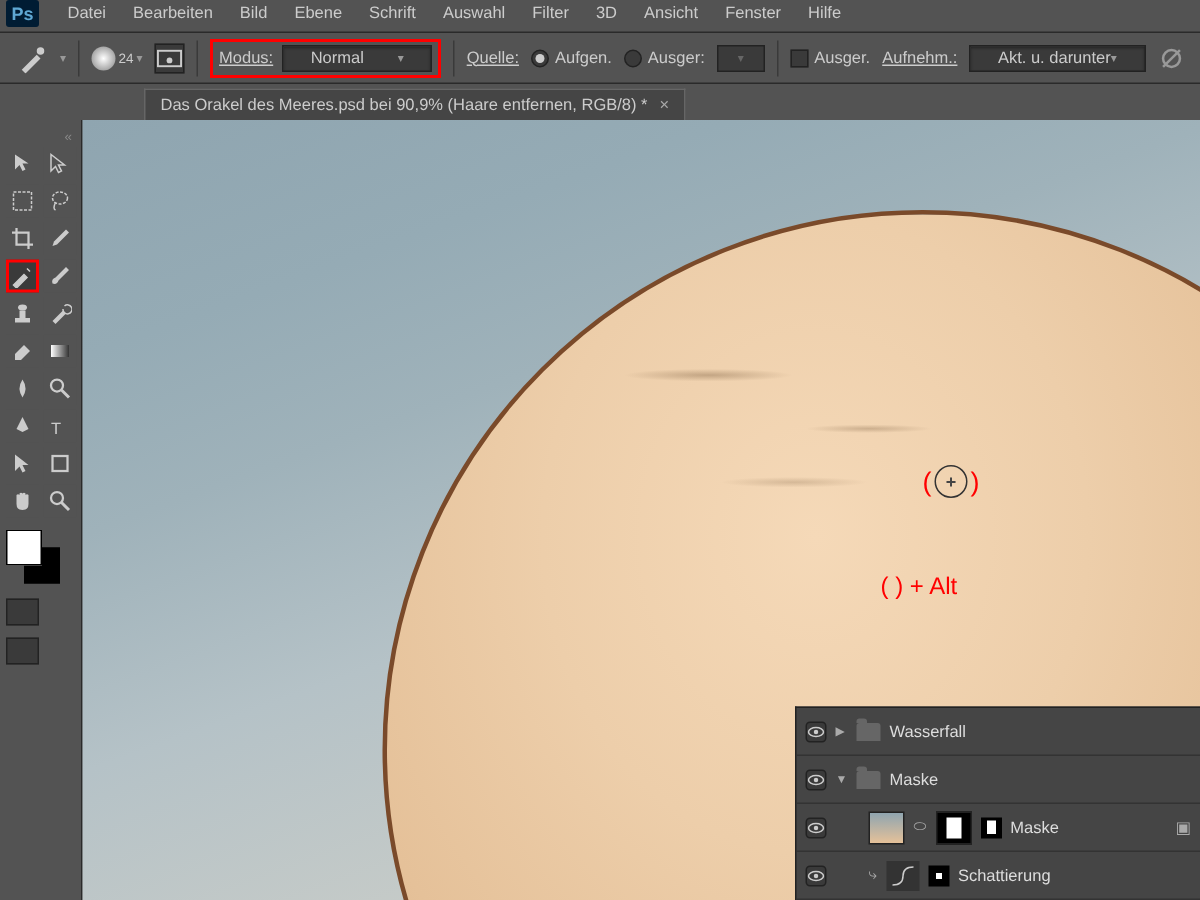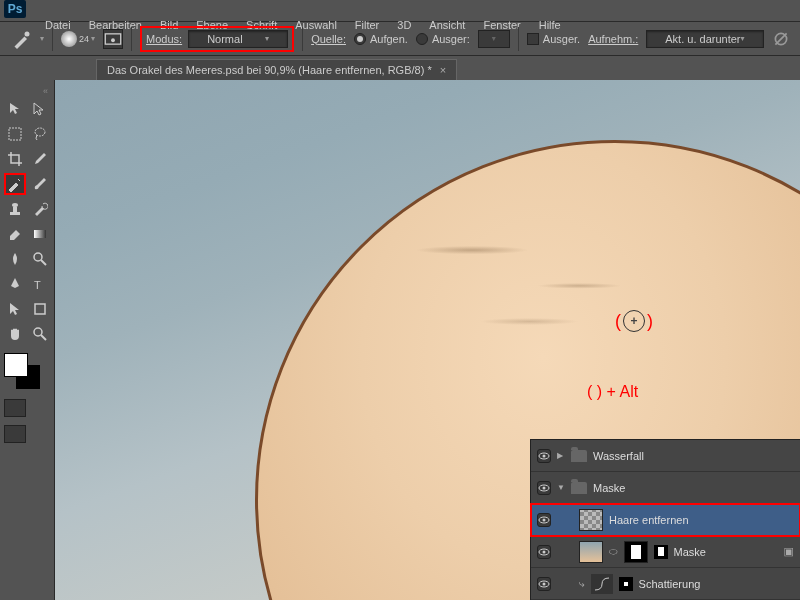--- a/index.html
+++ b/index.html
@@ -1,19 +1,19 @@
 <!DOCTYPE html>
 <html><head>
 <meta charset="utf-8">
 <style>
 * { margin:0; padding:0; box-sizing:border-box; font-family:Tahoma,Arial,sans-serif; font-size:11px; color:#ccc; user-select:none; }
 body { width:800px; height:600px; background:#535353; overflow:hidden; position:relative; }
 .menubar { height:22px; background:#535353; display:flex; align-items:flex-start; padding-left:4px; gap:0; border-bottom:1px solid #2a2a2a; }
 .ps-logo { width:22px; height:18px; background:#001c33; color:#5fa8d3; font-weight:bold; display:flex; align-items:center; justify-content:center; border-radius:2px; margin-right:10px; font-size:12px; }
-.menu-item { padding:3px 9px; cursor:default;margin-top:16px; }
+.menu-item { padding:3px 9px; cursor:default; }
 .optbar { height:34px; background:#535353; border-bottom:1px solid #2a2a2a; display:flex; align-items:center; padding-left:12px; gap:8px; }
 .brush-icon { width:20px; height:20px; display:flex; align-items:center; justify-content:center; }
 .brush-sample { display:flex; align-items:center; gap:2px; }
 .brush-dot { width:16px; height:16px; border-radius:50%; background:radial-gradient(circle,#fff 0%, #999 80%,transparent 100%); }
 .brush-num { font-size:9px; }
 .brush-arrow { font-size:8px; color:#999; }
 .tablet-icon { width:20px; height:20px; background:#3a3a3a; border:1px solid #222; display:flex; align-items:center; justify-content:center; font-size:10px; }
 .red-box { border:2px solid #ff0000; padding:2px 4px; display:flex; align-items:center; gap:6px; }
 .label { color:#ccc;text-decoration:underline; }
 .dropdown { background:#3a3a3a; border:1px solid #222; padding:2px 18px; min-width:100px; display:flex; justify-content:space-between; align-items:center; box-shadow:inset 0 1px 2px rgba(0,0,0,.4); }
@@ -312,31 +312,20 @@
         <div class="eye">
             <svg width="12" height="8" viewBox="0 0 12 8">
               <ellipse cx="6" cy="4" rx="5" ry="3" fill="none" stroke="#ccc"></ellipse>
               <circle cx="6" cy="4" r="1.5" fill="#ccc"></circle>
             </svg>
           </div>
         <span class="folder-toggle">▼</span>
         <div class="folder-icon"></div>
         <span class="layer-name">Maske</span>
       </div>
-      <div class="layer-row sel red-hl">
-        <div class="eye">
-            <svg width="12" height="8" viewBox="0 0 12 8">
-              <ellipse cx="6" cy="4" rx="5" ry="3" fill="none" stroke="#ccc"></ellipse>
-              <circle cx="6" cy="4" r="1.5" fill="#ccc"></circle>
-            </svg>
-          </div>
-        <span class="indent"></span>
-        <div class="thumb"></div>
-        <span class="layer-name">Haare entfernen</span>
-      </div>
       <div class="layer-row">
         <div class="eye">
             <svg width="12" height="8" viewBox="0 0 12 8">
               <ellipse cx="6" cy="4" rx="5" ry="3" fill="none" stroke="#ccc"></ellipse>
               <circle cx="6" cy="4" r="1.5" fill="#ccc"></circle>
             </svg>
           </div>
         <span class="indent"></span>
         <div class="thumb img"></div>
         <span class="link-icon">⬭</span>

